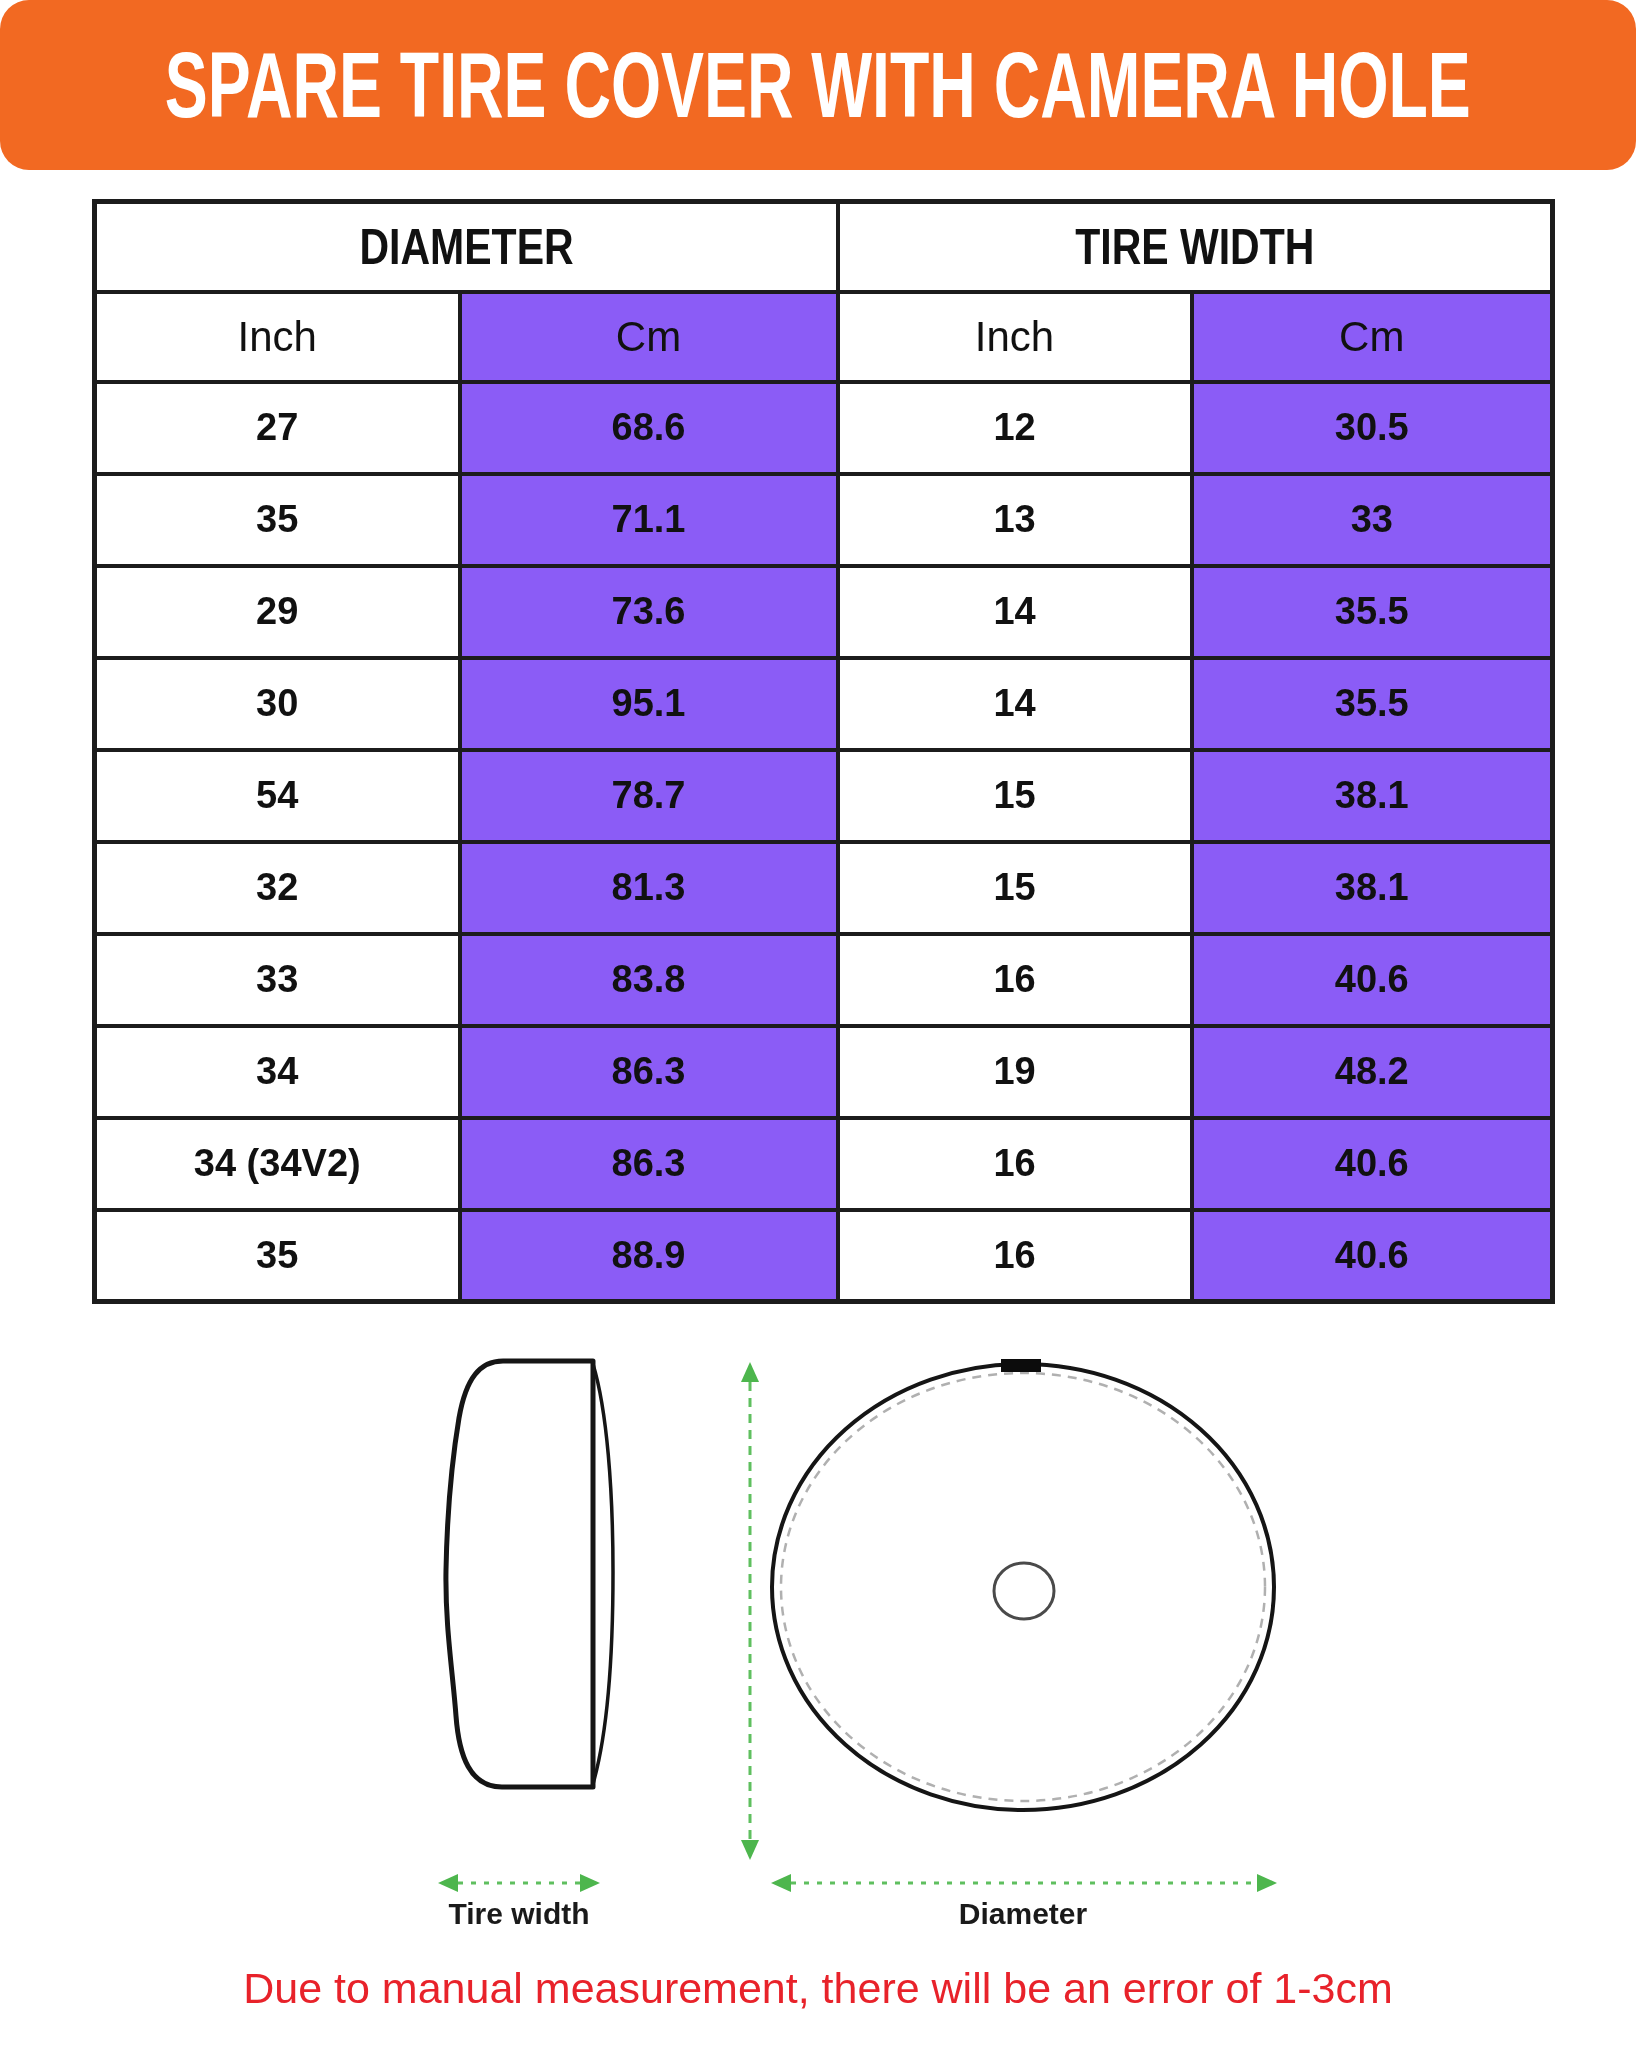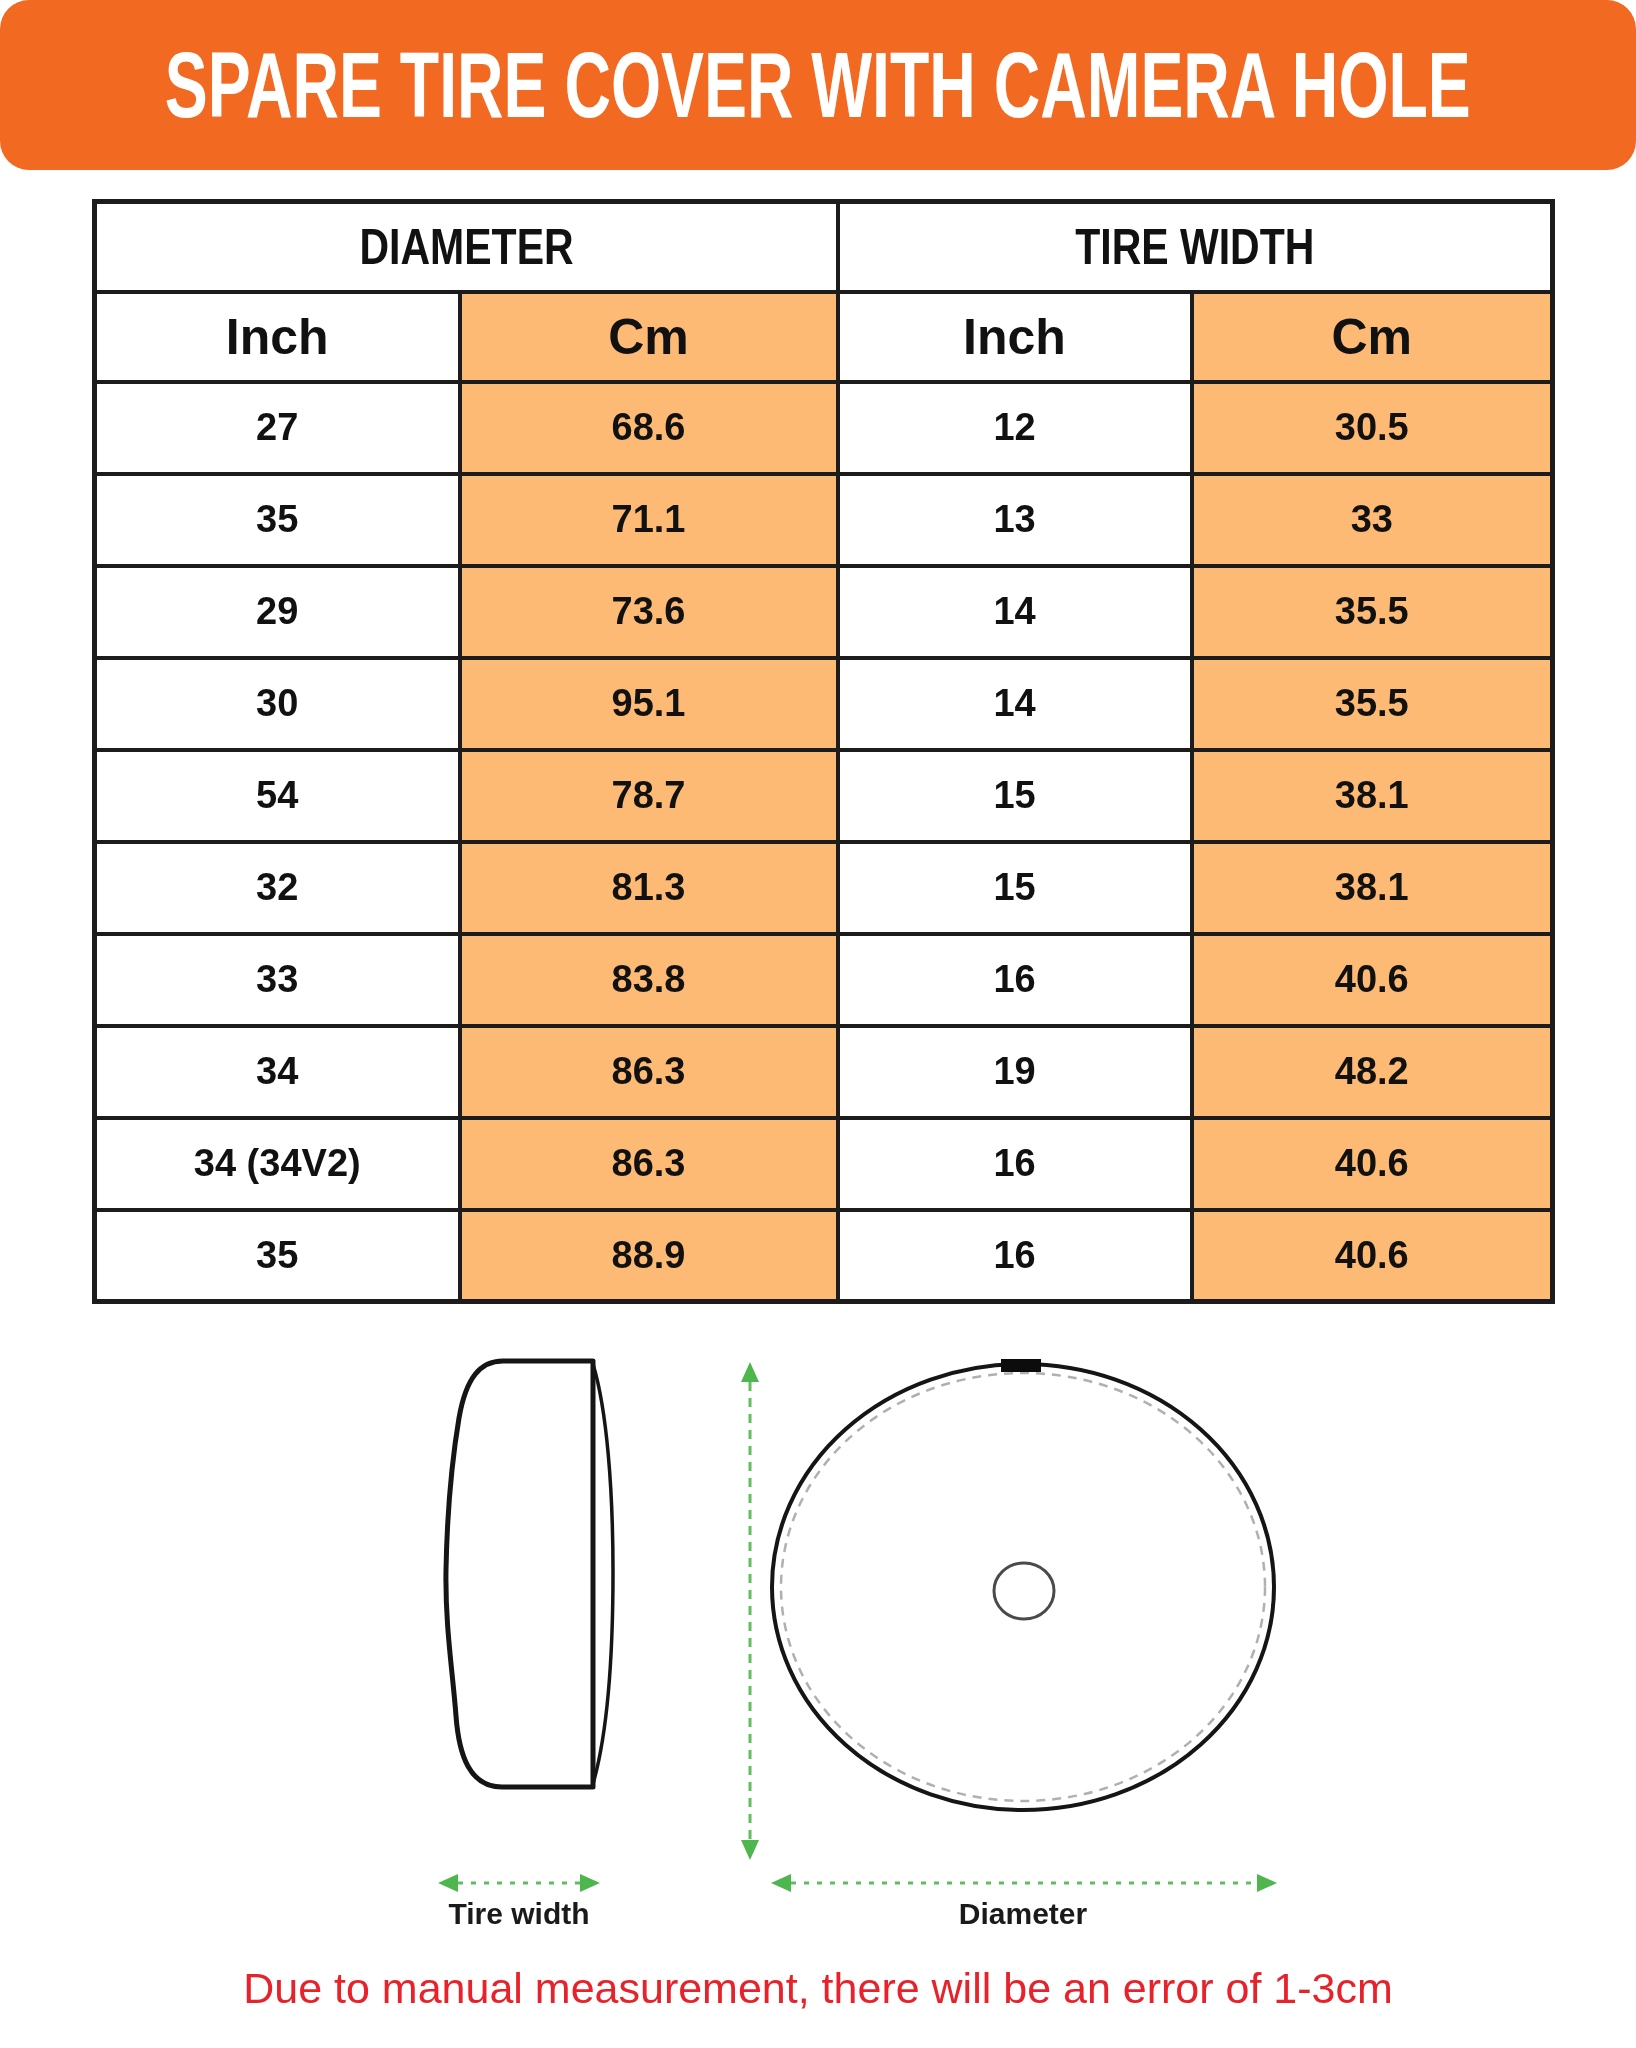--- a/index.html
+++ b/index.html
@@ -33,23 +33,23 @@
   }
   .size-table{border:5px solid #1c1c1c;}
   tr.group-row{height:90px;}
   tr.sub-row{height:90px;}
   tr.data-row{height:92px;}
   .group-cell{font-size:50px;font-weight:800;}
   .group-cell .condensed{
     display:inline-block;transform:scaleX(0.82);transform-origin:center;
     white-space:nowrap;letter-spacing:0px;
   }
-  .sub-cell{font-size:50px;font-weight:700;}
+  .sub-cell{font-size:42px;font-weight:400;}
   .data-cell{font-size:38px;font-weight:600;}
-  .shade{background:#fdba74;}
+  .shade{background:#8b5cf6;}
   
   .diagram-svg{position:absolute;left:400px;top:1340px;}
   .dim-label{
     position:absolute;top:1897px;
     font-size:30px;font-weight:700;color:#1a1a1a;
     text-align:center;
   }
   .dim-label.tirewidth{left:399px;width:240px;}
   .dim-label.diameter{left:873px;width:300px;}
   

